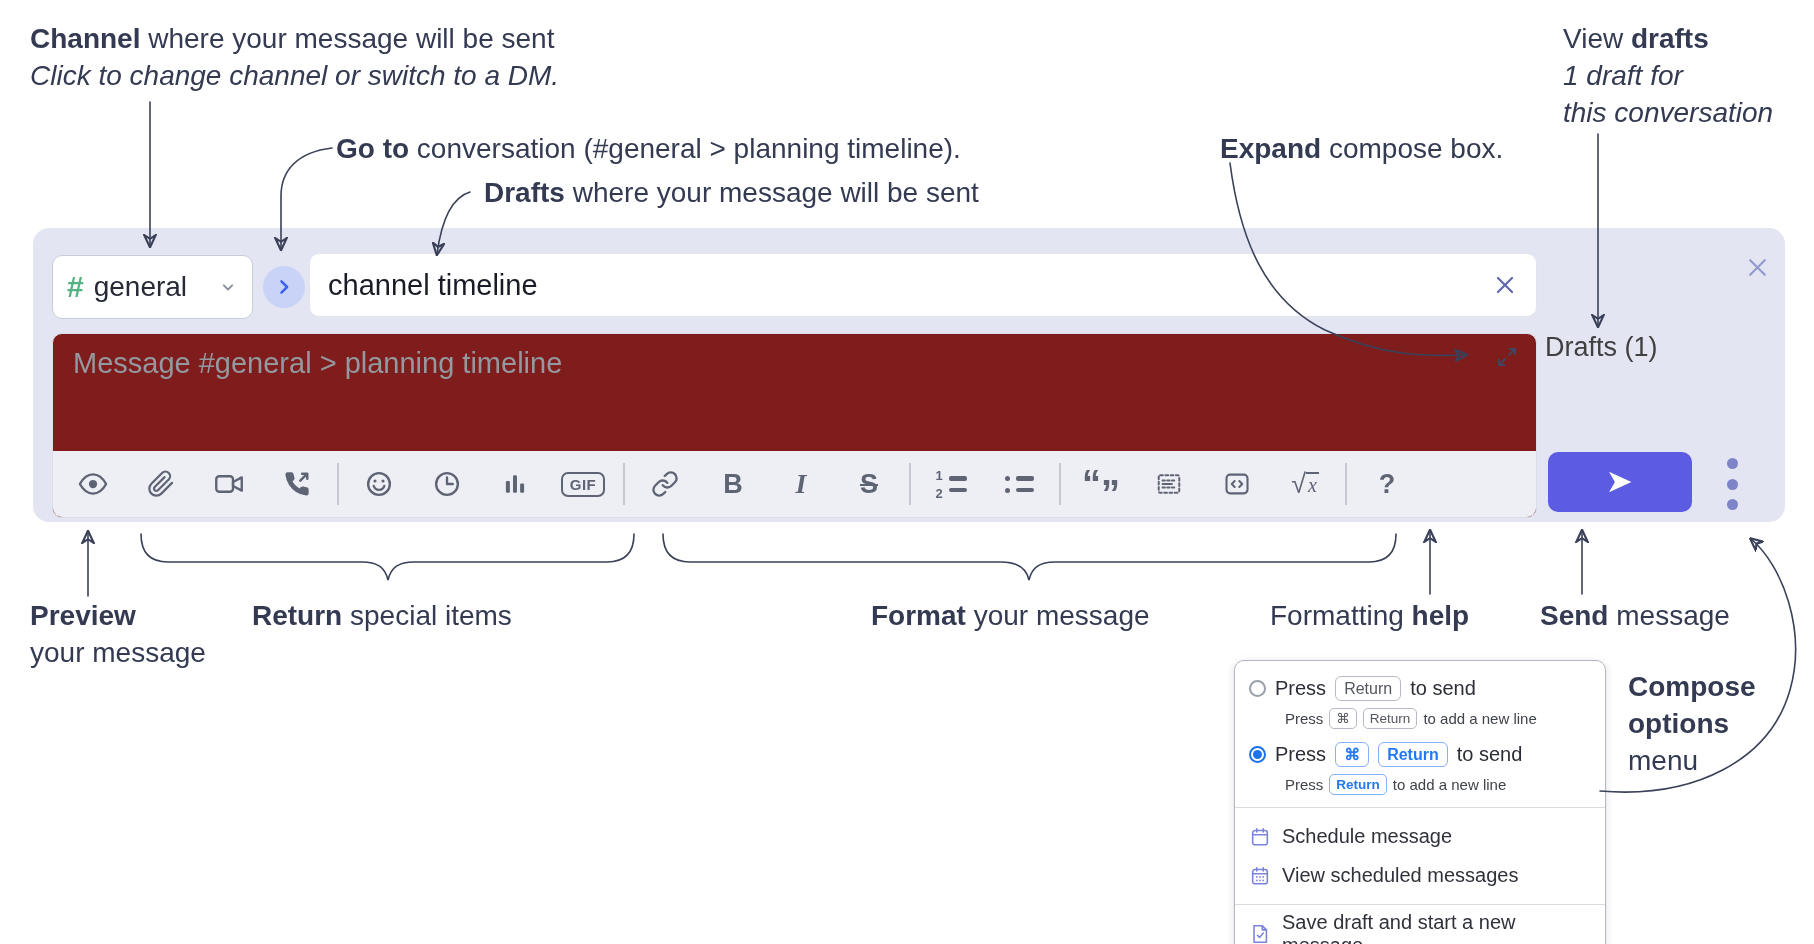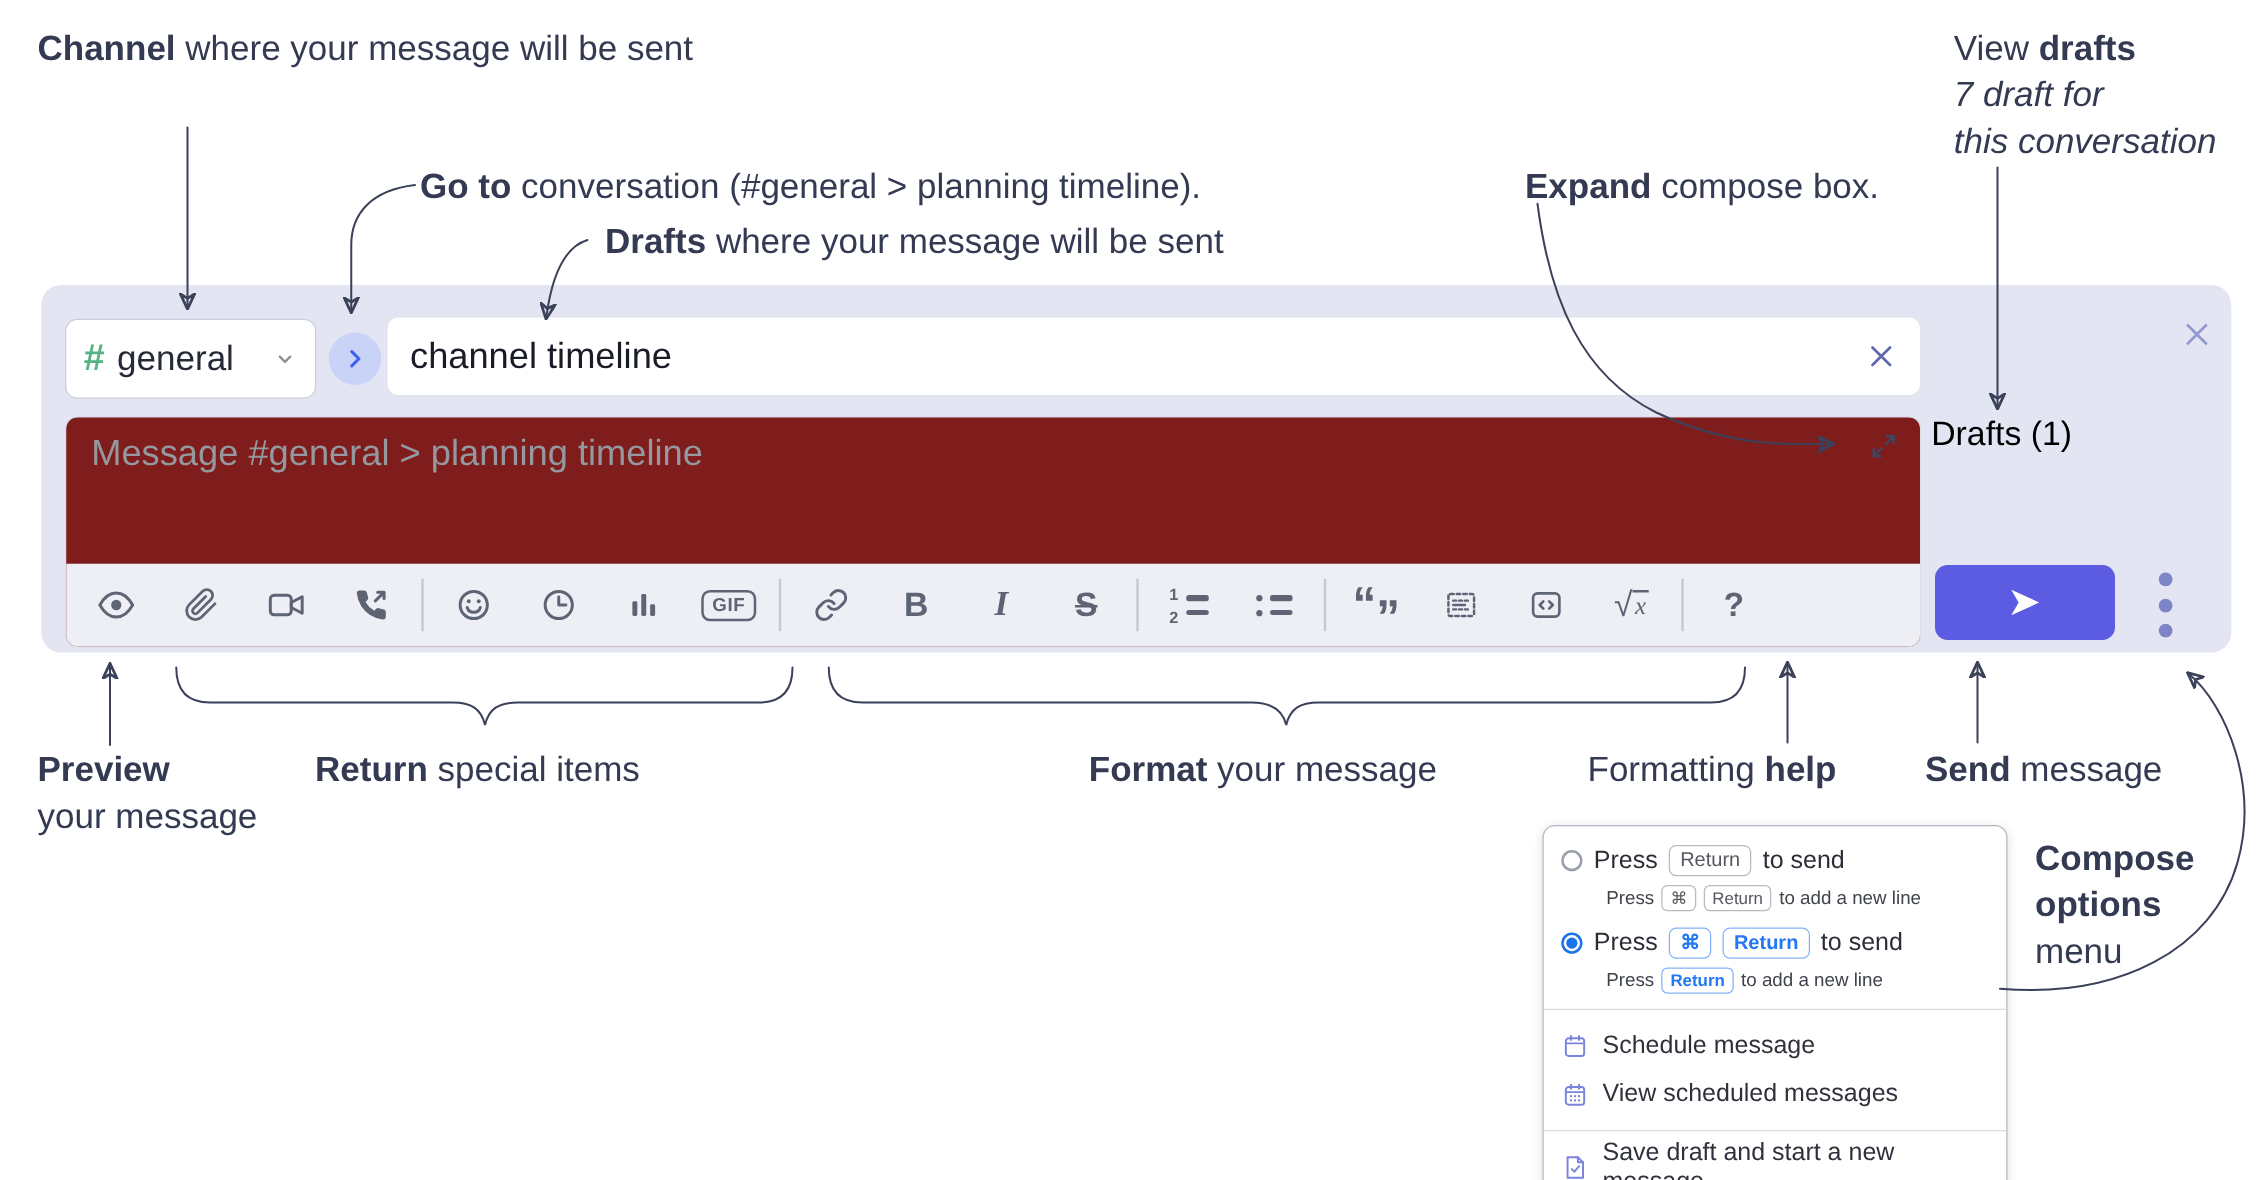--- a/index.html
+++ b/index.html
@@ -51,21 +51,21 @@
   .nl-num{font-size:13px;font-weight:700;line-height:11px;}
   .nl-bar{width:18px;height:4.5px;border-radius:2px;background:currentColor;}
   .nl-dot{width:5px;height:5px;border-radius:50%;background:currentColor;}
   .quote-ic{font-weight:700;font-size:38px;line-height:10px;display:flex;}
   .quote-ic .q2{transform:translateY(10px);}
   .math-ic{display:flex;align-items:flex-start;}
   .math-sqrt{font-size:27px;line-height:24px;}
   .math-x{font-family:"Liberation Serif",serif;font-style:italic;font-size:20px;
           border-top:2px solid currentColor;line-height:22px;padding:0 2px;}
   .help-q{font-size:27px;font-weight:600;}
-  .drafts-link{position:absolute;left:1512px;top:104px;font-size:27px;color:#000000;cursor:pointer;}
+  .drafts-link{position:absolute;left:1512px;top:104px;font-size:27px;color:#404040;cursor:pointer;}
   .send-btn{position:absolute;left:1515px;top:224px;width:144px;height:60px;border-radius:10px;
             background:#5b5ce2;display:flex;align-items:center;justify-content:center;cursor:pointer;}
   .dots-btn{position:absolute;left:1690px;top:230px;width:18px;height:52px;display:flex;
             flex-direction:column;align-items:center;justify-content:space-between;cursor:pointer;}
   .dots-btn i{width:11px;height:11px;border-radius:50%;background:#7d85c8;}
 
   
   .popup{position:absolute;left:1234px;top:660px;width:372px;background:#fff;z-index:4;
          border:1.5px solid #b4b7c2;border-radius:10px;box-shadow:0 2px 8px rgba(40,40,60,.15);
          padding:12px 0 6px 0;box-sizing:border-box;}
@@ -101,37 +101,38 @@
     <path d="M88,596 L88,532" marker-end="url(#arr)"></path>
     <path d="M1430,594 L1430,531" marker-end="url(#arr)"></path>
     <path d="M1582,594 L1582,531" marker-end="url(#arr)"></path>
     <path d="M1600,791 C1695,799 1770,760 1790,690 C1807,630 1782,565 1751,539" marker-end="url(#arr)"></path>
     <path d="M141,534 C141,552 149,562 168,562 L362,562 C377,562 385,567 388,580 C391,567 399,562 414,562 L607,562 C626,562 634,552 634,534"></path>
     <path d="M663,534 C663,552 671,562 690,562 L1001,562 C1016,562 1026,567 1029,580 C1032,567 1040,562 1055,562 L1369,562 C1388,562 1396,552 1396,534"></path>
   </svg>
 
   <div class="ann" style="left:30px;top:20px;">
     <div><b>Channel</b><span> where your message will be sent</span></div>
+    <div class="it">Click to change channel or switch to a DM.</div>
   </div>
 
   <div class="ann" style="left:336px;top:130px;">
     <b>Go to</b><span> conversation (#general &gt; planning timeline).</span>
   </div>
 
   <div class="ann" style="left:484px;top:174px;">
     <b>Drafts</b><span> where your message will be sent</span>
   </div>
 
   <div class="ann" style="left:1220px;top:130px;">
     <b>Expand</b><span> compose box.</span>
   </div>
 
   <div class="ann" style="left:1563px;top:20px;">
     <div><span>View </span><b>drafts</b></div>
-    <div class="it">7 draft for</div>
+    <div class="it">1 draft for</div>
     <div class="it">this conversation</div>
   </div>
 
   <div class="ann" style="left:30px;top:597px;">
     <div><b>Preview</b></div>
     <div>your message</div>
   </div>
 
   <div class="ann" style="left:252px;top:597px;">
     <b>Return</b><span> special items</span>

